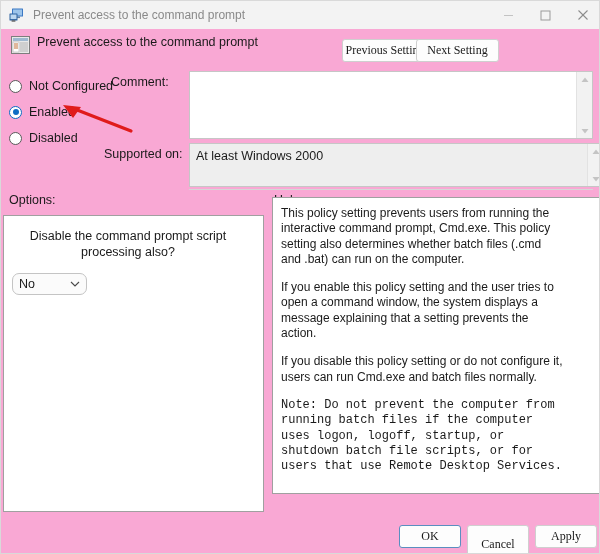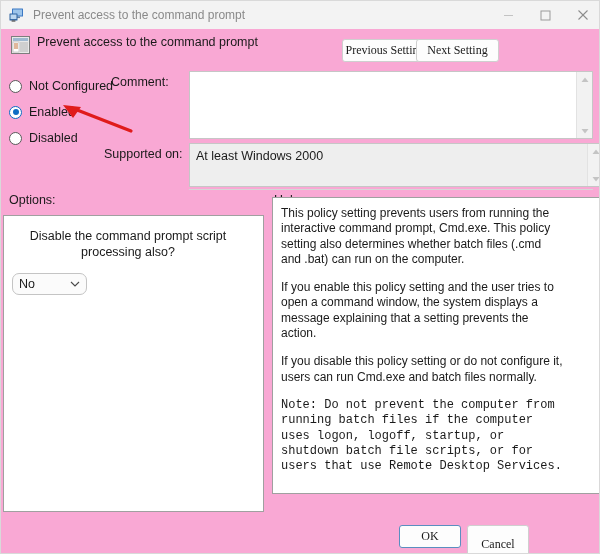--- a/index.html
+++ b/index.html
@@ -382,20 +382,21 @@
       <div class="arr bot">
         <svg width="8" height="6" viewBox="0 0 8 6">
             <polygon points="4,5.5 0.5,1 7.5,1" fill="#c9c9c9"></polygon>
           </svg>
       </div>
     </div>
   </div>
 
   <button class="btn btn-ok">OK</button>
   <button class="btn btn-cancel">Cancel</button>
+  <button class="btn btn-apply">Apply</button>
 
   <div class="annot">
     <svg width="76" height="34" viewBox="0 0 76 34">
       <line x1="72" y1="30" x2="13" y2="7" stroke="#e01b1b" stroke-width="3.2" stroke-linecap="round"></line>
       <polygon points="4,4 22,6 14,17" fill="#e01b1b"></polygon>
     </svg>
   </div>
 
 </div>
 

